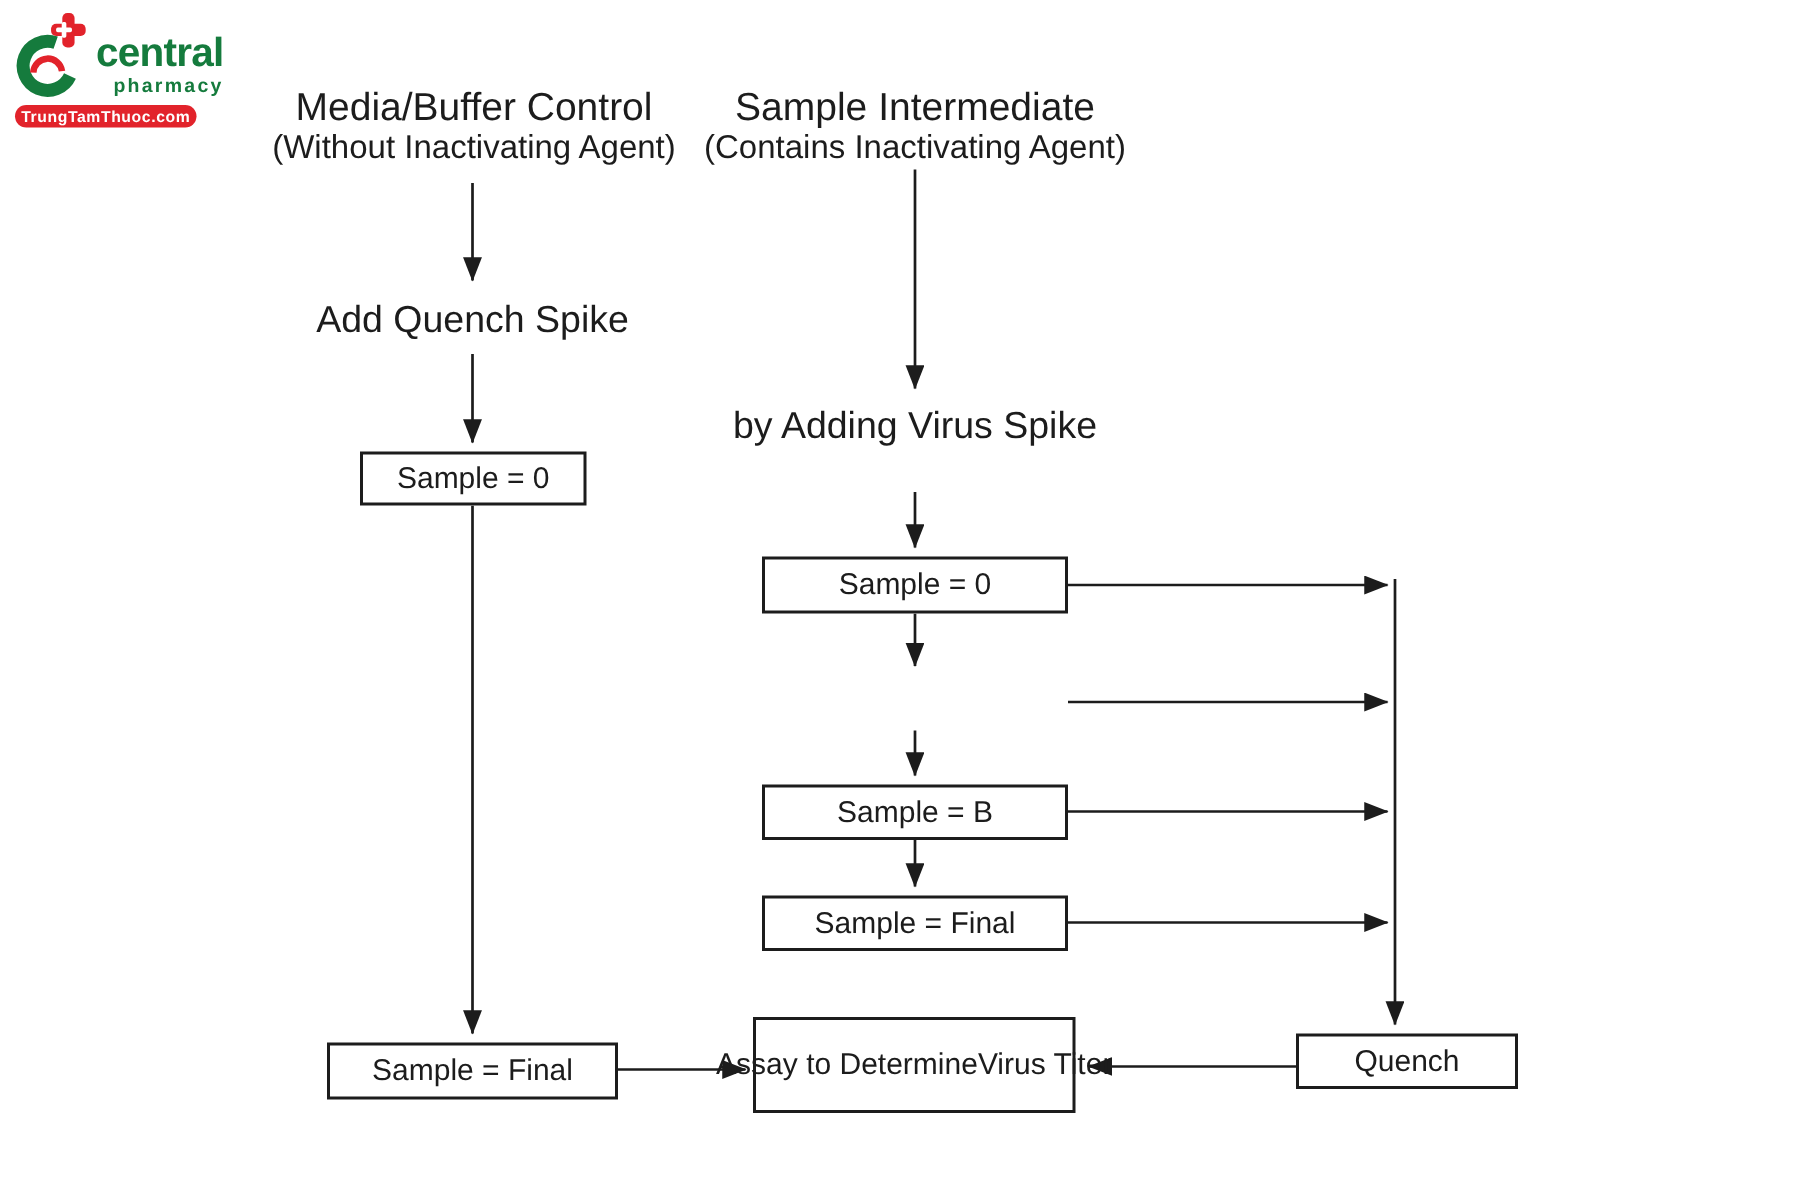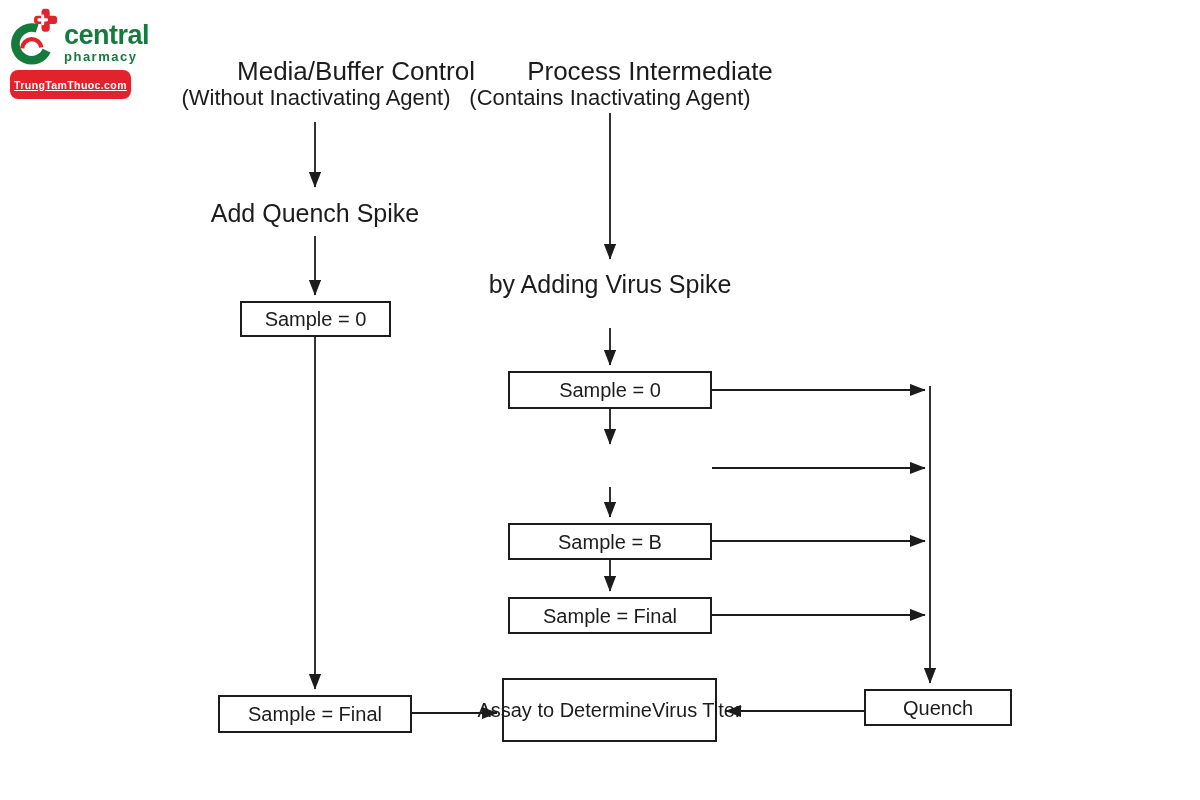--- a/index.html
+++ b/index.html
@@ -14,37 +14,37 @@
 
   
   .fbox{position:absolute;box-sizing:border-box;border:2px solid var(--ink,#1c1c1c);
         background:#fff;display:flex;align-items:center;justify-content:center;
         font-size:20px;line-height:1.1;white-space:nowrap;}
   .fbox.multi{line-height:29px;}
 
   
   .lbl{position:absolute;transform:translateX(-50%);white-space:nowrap;
        text-align:center;}
-  .lbl.title{font-size:26px;margin-left:40px;}
+  .lbl.title{font-size:26px;}
   .lbl.subtitle{font-size:22px;}
   .lbl.step{font-size:25px;line-height:29px;}
 
   
-  .logo{position:absolute;left:10px;top:8px;width:140px;}
+  .logo{position:absolute;left:10px;top:8px;width:140px;text-align:right;}
   .logo-row{display:flex;align-items:flex-start;}
   .logo-icon{width:50px;height:58px;flex:0 0 auto;}
   .logo-textcol{margin-left:4px;margin-top:14px;}
   .logo-brand{font-size:27px;font-weight:bold;letter-spacing:-0.5px;
               color:var(--brand-green,#157B3D);line-height:26px;}
   .logo-tagline{font-size:13px;font-weight:bold;letter-spacing:1.5px;
                 color:var(--brand-green,#157B3D);margin-top:1px;}
-  .logo-badge{margin-top:4px;width:121px;height:29px;border-radius:8px;
+  .logo-badge{margin-top:4px;width:121px;height:15px;border-radius:8px;
               background:var(--brand-red,#E2232B);color:#fff;font-size:10.5px;
               font-weight:bold;letter-spacing:0.4px;display:flex;
-              align-items:center;justify-content:center;text-decoration:underline;}
+              align-items:center;justify-content:center;}
 </style>
 </head>
 <body>
 
 <div class="stage">
 
   <div class="logo">
     <div class="logo-row">
       <svg class="logo-icon" viewBox="0 0 52 60">
         <path d="M 28.2 21.1 A 17 17 0 1 0 38.1 44.2" fill="none" stroke="#157B3D" stroke-width="9"></path>
@@ -86,21 +86,21 @@
     <line x1="930" y1="386" x2="930" y2="683" marker-end="url(#ah)"></line>
     <line x1="864" y1="711" x2="726" y2="711" marker-end="url(#ah)"></line>
   </svg>
 
   <div class="lbl title" style="left:316px;top:56px;">Media/Buffer Control</div>
   <div class="lbl subtitle" style="left:316px;top:85px;">(Without Inactivating Agent)</div>
   <div class="lbl step" style="left:315px;top:199px;">Add Quench Spike</div>
   <div class="fbox" style="left:240px;top:301px;width:151px;height:36px;">Sample = 0</div>
   <div class="fbox" style="left:218px;top:695px;width:194px;height:38px;">Sample = Final</div>
 
-  <div class="lbl title" style="left:610px;top:56px;">Process Intermediate</div>
+  <div class="lbl title" style="left:610px;top:56px;">Sample Intermediate</div>
   <div class="lbl subtitle" style="left:610px;top:85px;">(Contains Inactivating Agent)</div>
   <div class="lbl step" style="left:610px;top:270px;">
     <div>by Adding Virus Spike</div>
   </div>
   <div class="fbox" style="left:508px;top:371px;width:204px;height:38px;">Sample = 0</div>
   <div class="fbox" style="left:508px;top:523px;width:204px;height:37px;">Sample = B</div>
   <div class="fbox" style="left:508px;top:597px;width:204px;height:37px;">Sample = Final</div>
   <div class="fbox" style="left:864px;top:689px;width:148px;height:37px;">Quench</div>
 
   <div class="fbox multi" style="left:502px;top:678px;width:215px;height:64px;">

